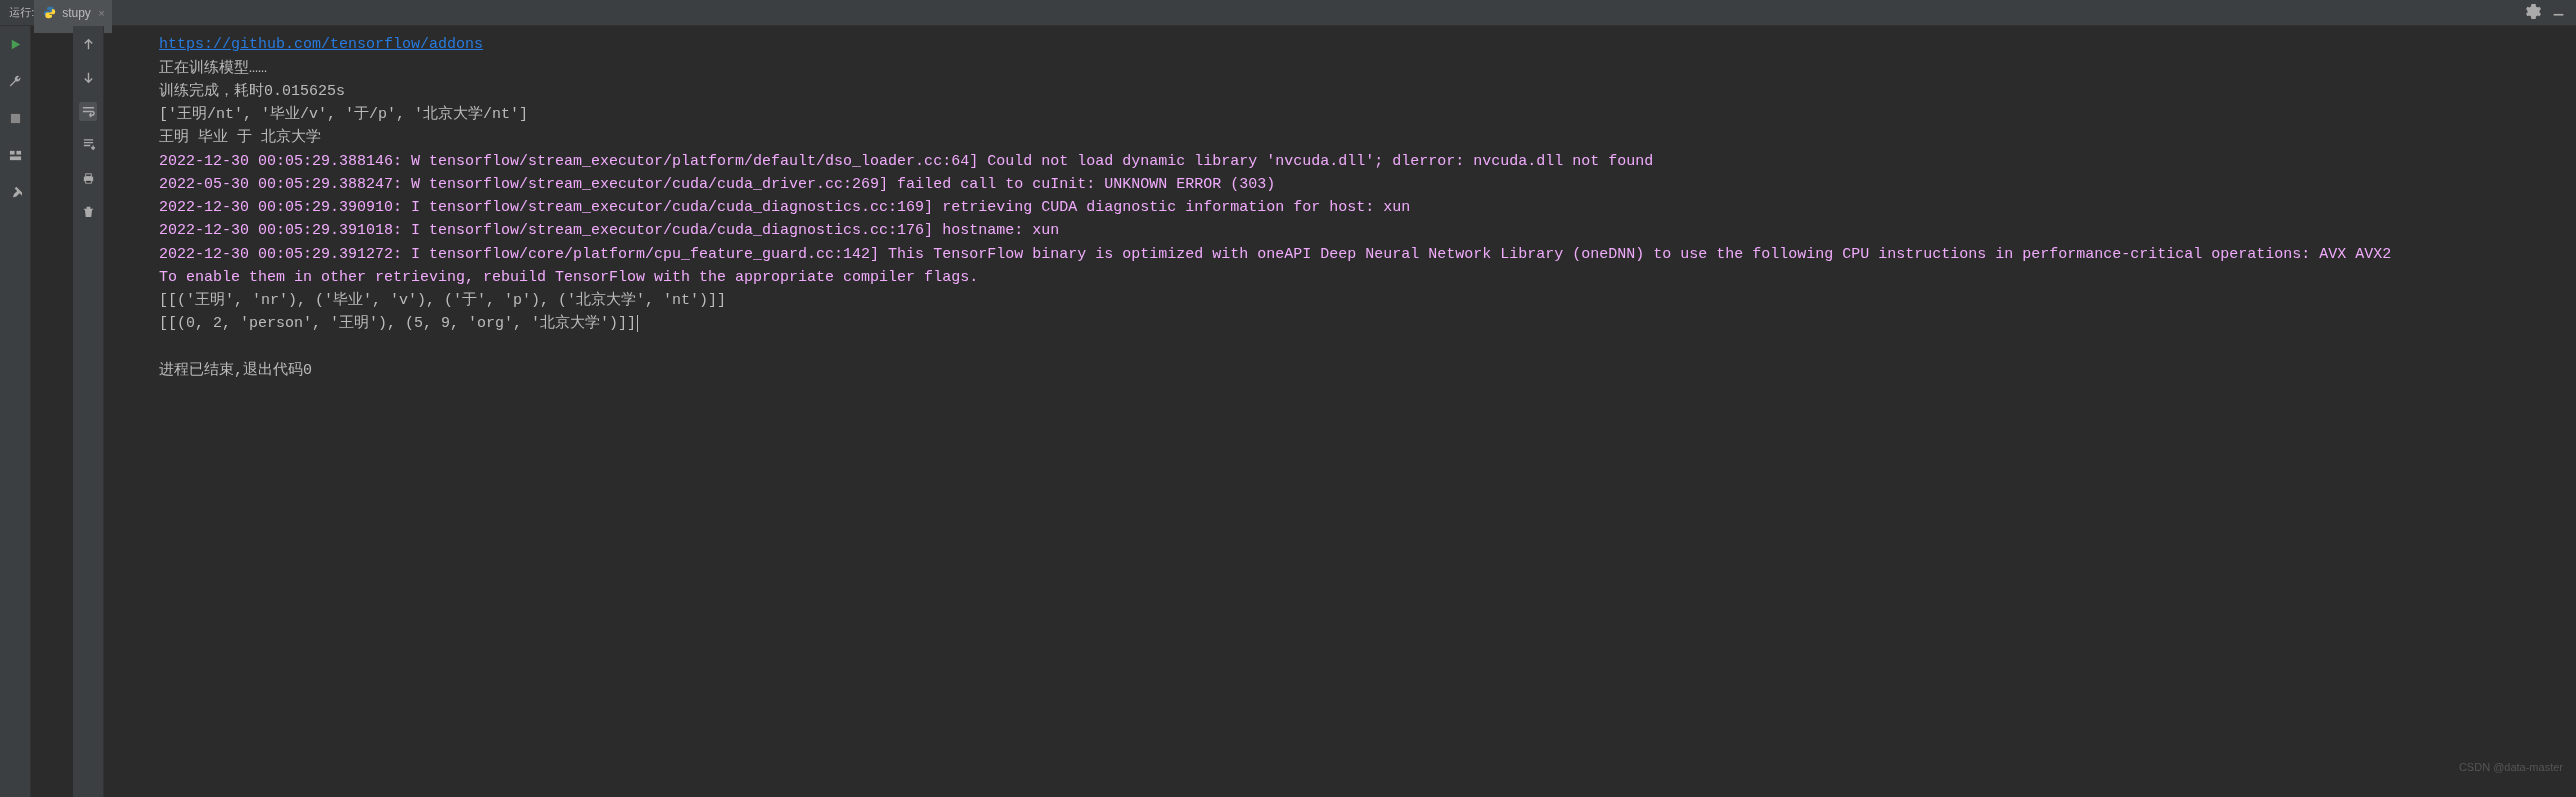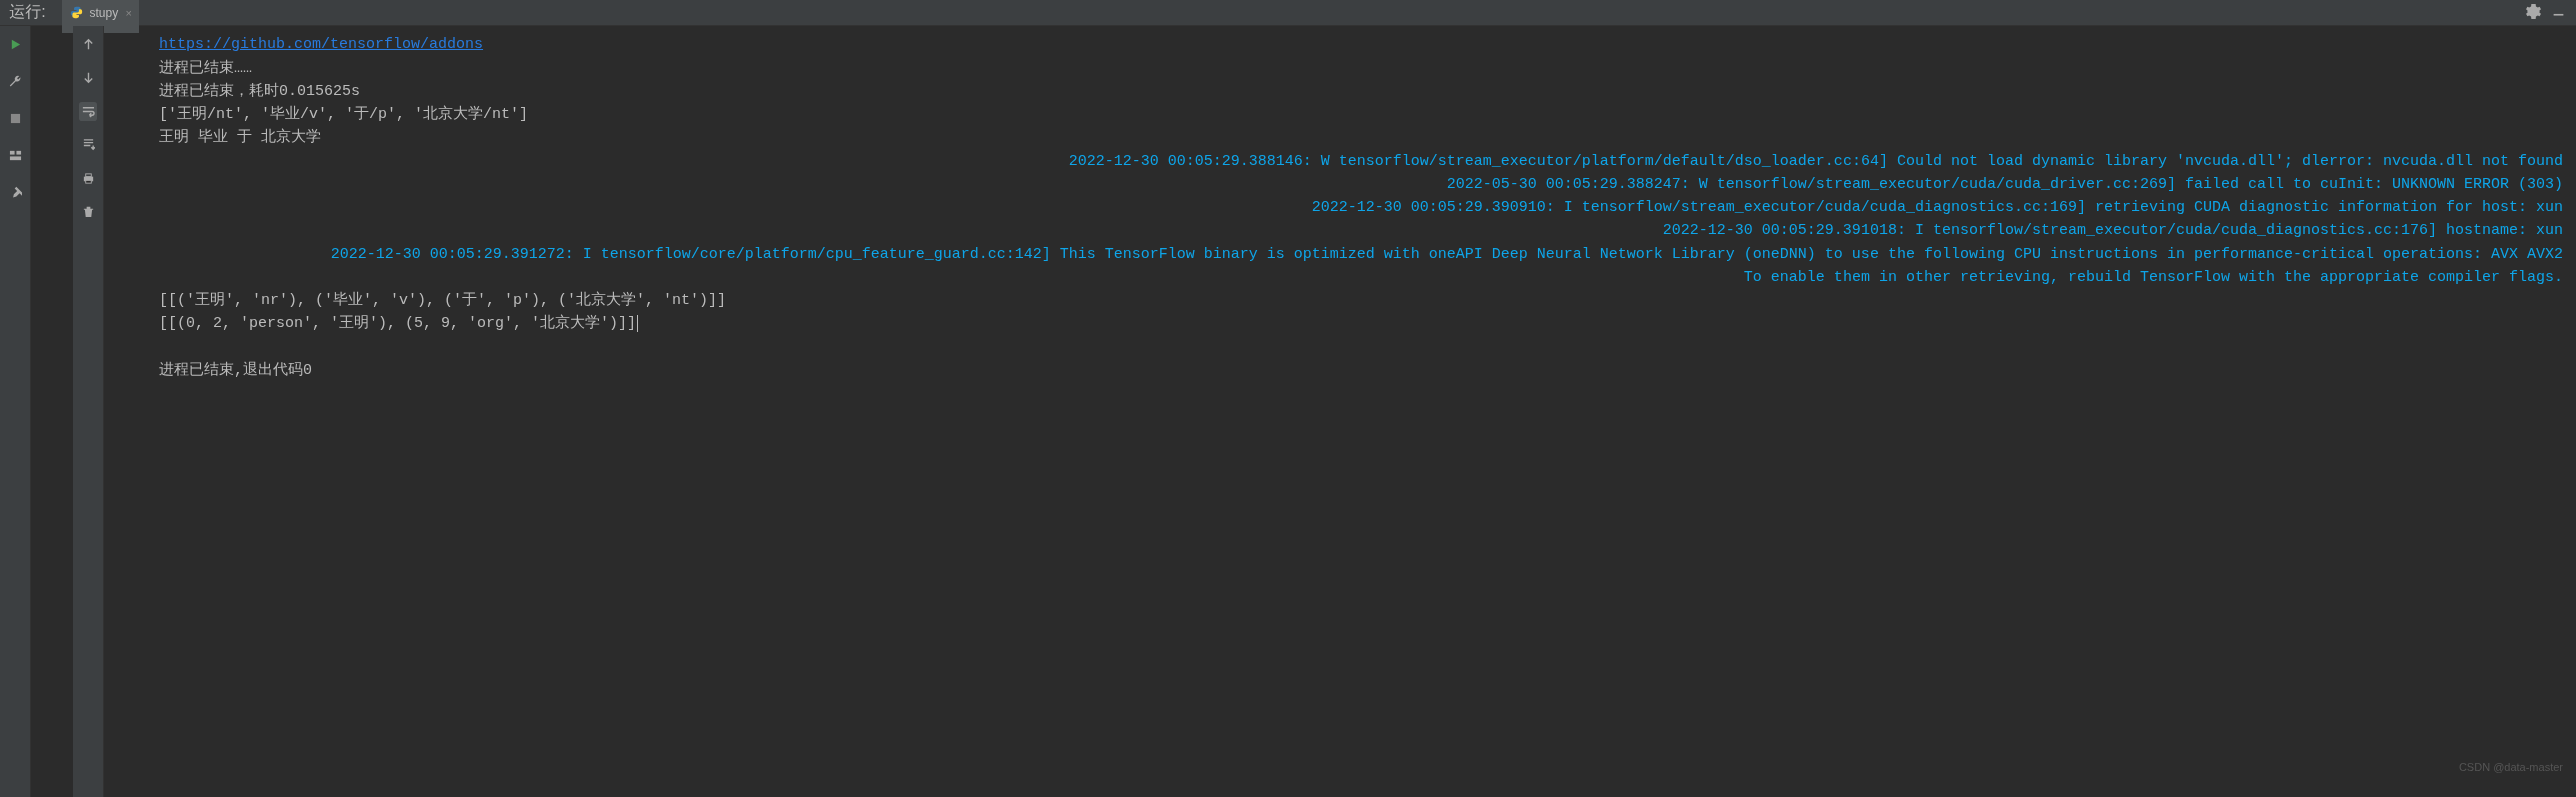--- a/index.html
+++ b/index.html
@@ -20,22 +20,22 @@
     .header {
       display: flex;
       align-items: center;
       height: 26px;
       background: #3c3f41;
       border-bottom: 0.9px solid #323232;
       padding-left: 9.2px;
     }
     .header-label {
       color: #bbbbbb;
-      font-size: 16px;
-      margin-right: 16px;
+      font-size: 11px;
+      margin-right: 0;
     }
     .tab {
       display: flex;
       align-items: center;
       padding: 0 7.4px;
       height: 41px;
       background: #4e5254;
       border-radius: 0;
     }
     .tab-icon {
@@ -120,22 +120,21 @@
       color: #bbbbbb;
     }
     .console a.link {
       color: #287bde;
       text-decoration: underline;
     }
     .warn-orange {
       color: #cc7832;
     }
     .err-red {
-      color: #0ea5e9;
-      text-align: right;
+      color: #f0abfc;
     }
     .normal {
       color: #bbbbbb;
     }
     .cursor {
       display: inline-block;
       width: 0.9px;
       height: 16.6px;
       background: #bbbbbb;
       vertical-align: middle;
@@ -243,22 +242,22 @@
     </div>
     <div class="gutter-icon">
       <svg width="13" height="13" viewBox="0 0 14 14" fill="#aaaaaa">
           <path d="M3 4h8l-1 9H4L3 4zm2-2h4v2H5V2zM2 4h10v1H2z"></path>
         </svg>
     </div>
   </div>
 
   <div class="console">
     <div><a class="link">https://github.com/tensorflow/addons</a></div>
-    <div class="normal">进程已结束……</div>
-    <div class="normal">进程已结束，耗时0.015625s</div>
+    <div class="normal">正在训练模型……</div>
+    <div class="normal">训练完成，耗时0.015625s</div>
     <div class="normal">['王明/nt', '毕业/v', '于/p', '北京大学/nt']</div>
     <div class="normal">王明 毕业 于 北京大学</div>
     <div class="err-red">2022-12-30 00:05:29.388146: W tensorflow/stream_executor/platform/default/dso_loader.cc:64] Could not load dynamic library 'nvcuda.dll'; dlerror: nvcuda.dll not found</div>
     <div class="err-red">2022-05-30 00:05:29.388247: W tensorflow/stream_executor/cuda/cuda_driver.cc:269] failed call to cuInit: UNKNOWN ERROR (303)</div>
     <div class="err-red">2022-12-30 00:05:29.390910: I tensorflow/stream_executor/cuda/cuda_diagnostics.cc:169] retrieving CUDA diagnostic information for host: xun</div>
     <div class="err-red">2022-12-30 00:05:29.391018: I tensorflow/stream_executor/cuda/cuda_diagnostics.cc:176] hostname: xun</div>
     <div class="err-red">2022-12-30 00:05:29.391272: I tensorflow/core/platform/cpu_feature_guard.cc:142] This TensorFlow binary is optimized with oneAPI Deep Neural Network Library (oneDNN) to use the following CPU instructions in performance-critical operations:  AVX AVX2</div>
     <div class="err-red">To enable them in other retrieving, rebuild TensorFlow with the appropriate compiler flags.</div>
     <div class="normal">[[('王明', 'nr'), ('毕业', 'v'), ('于', 'p'), ('北京大学', 'nt')]]</div>
     <div class="normal"><span>[[(0, 2, 'person', '王明'), (5, 9, 'org', '北京大学')]]</span><span class="cursor"></span></div>

